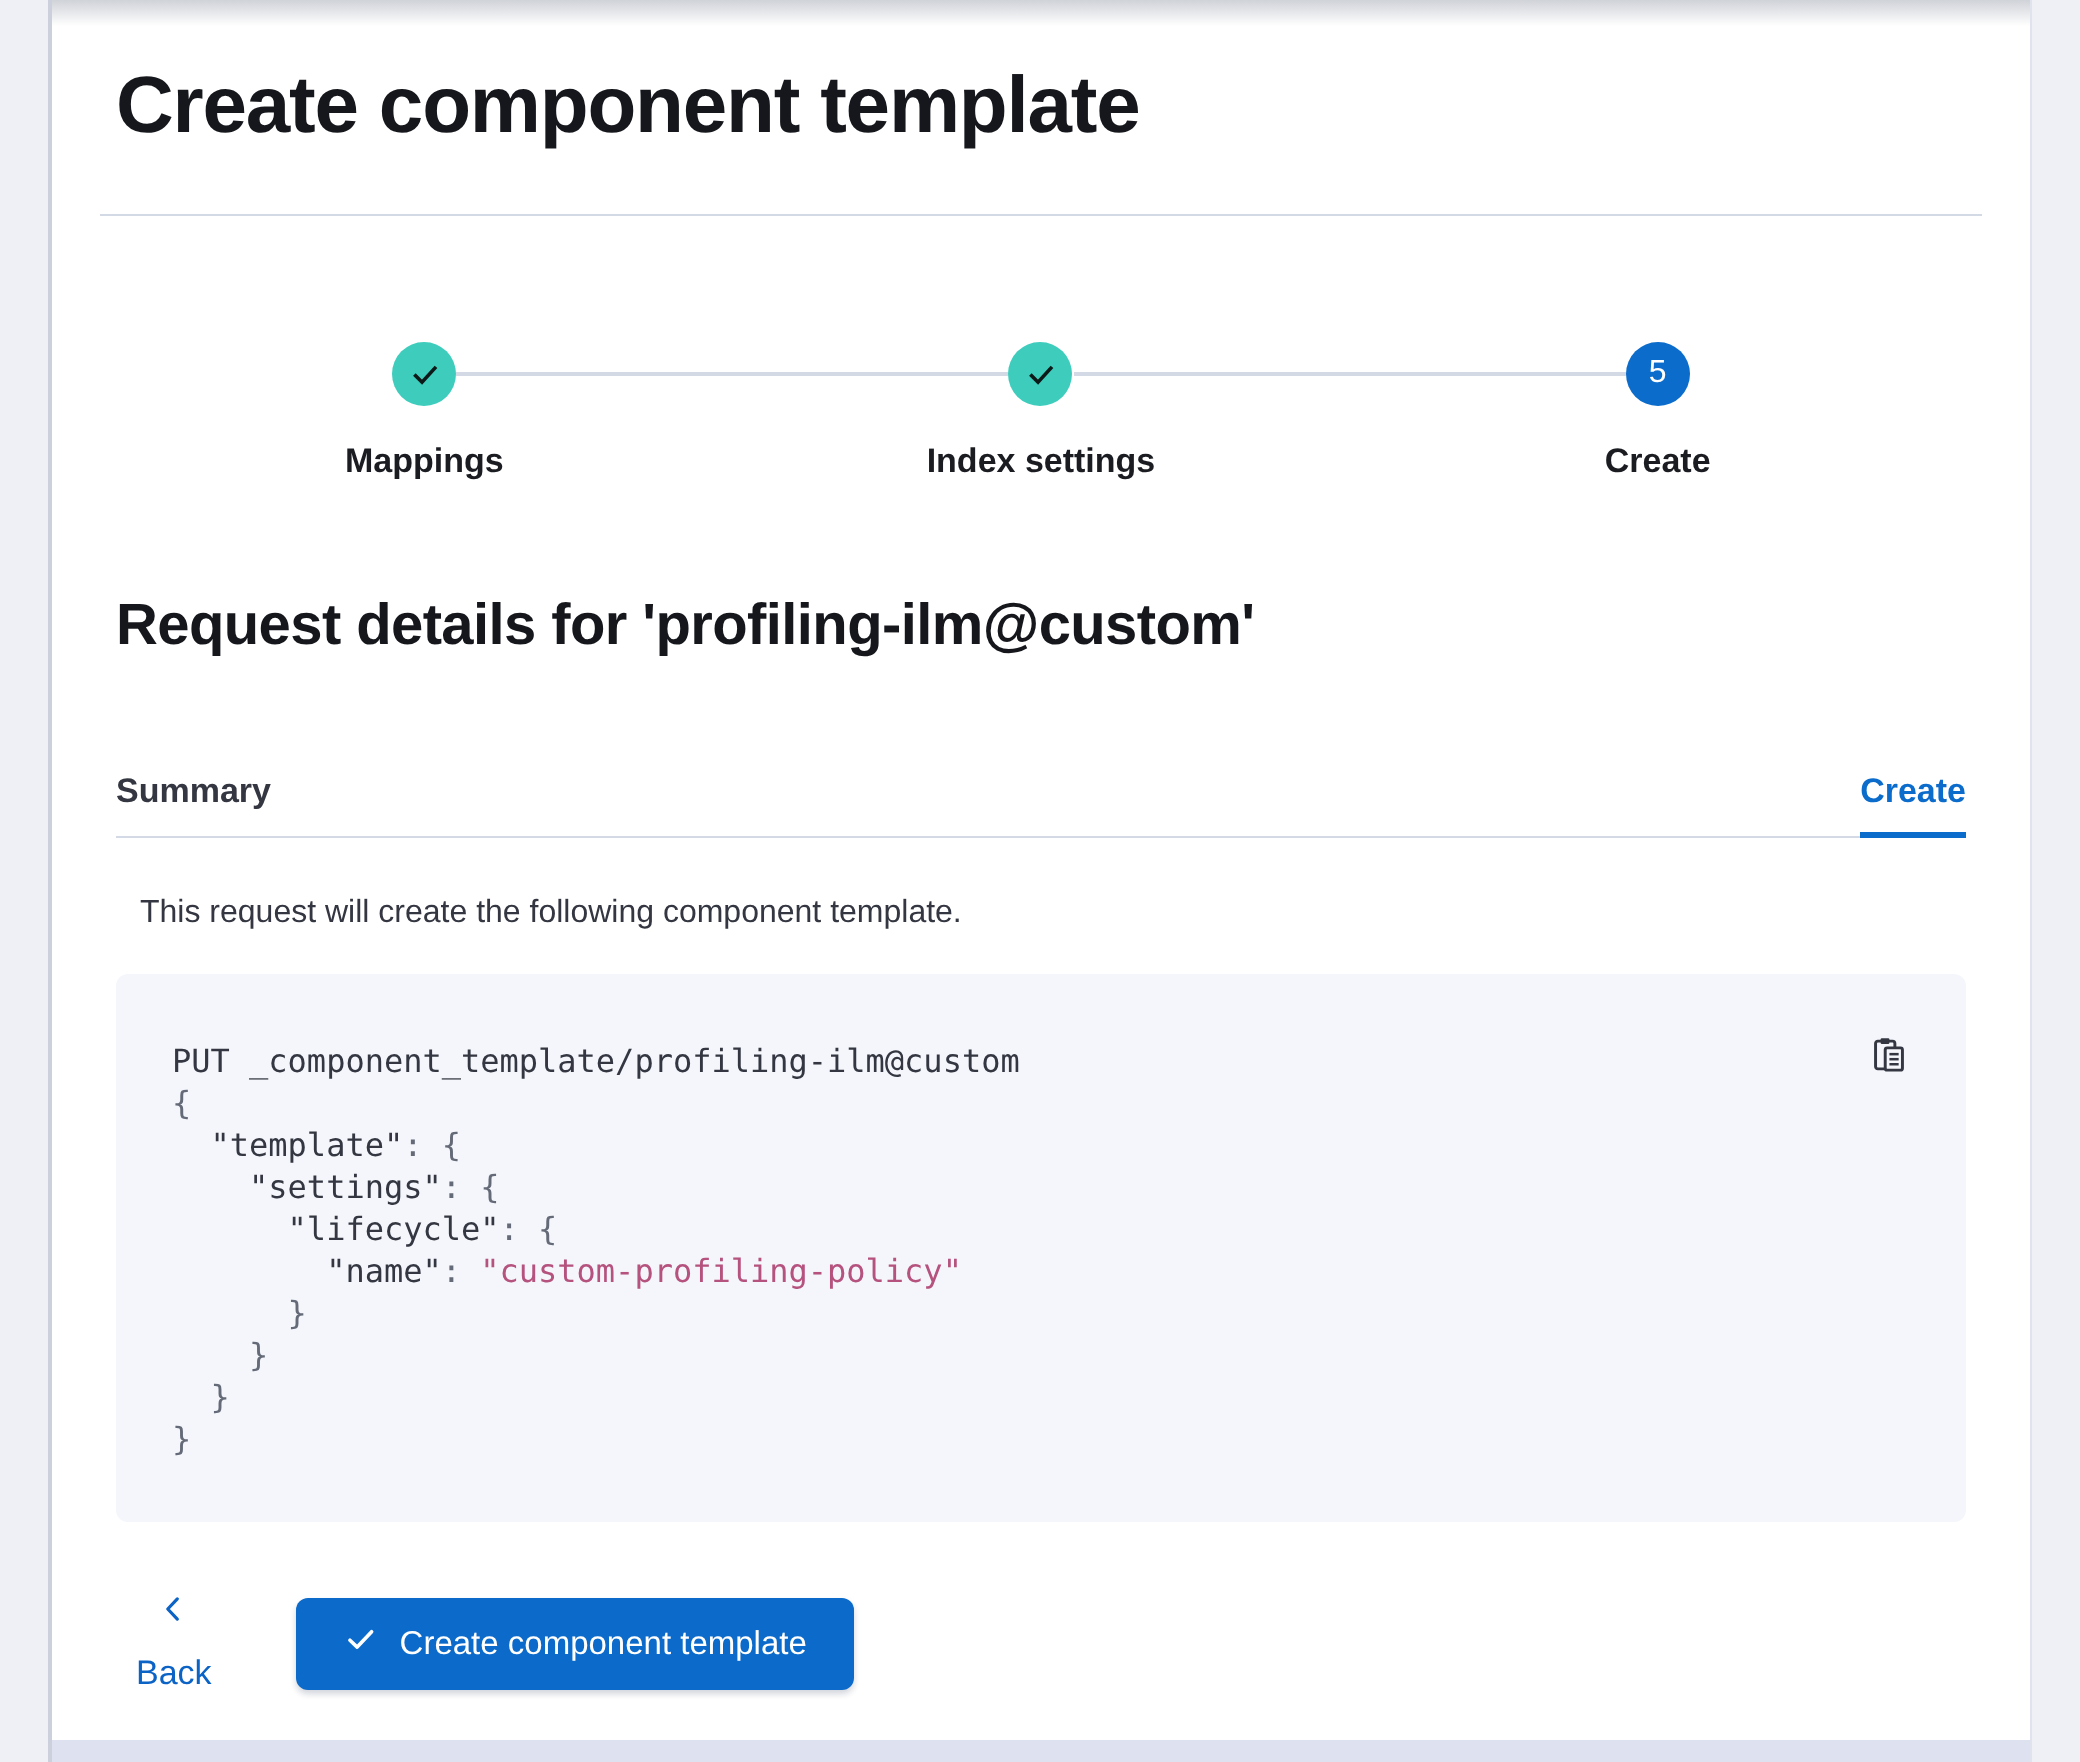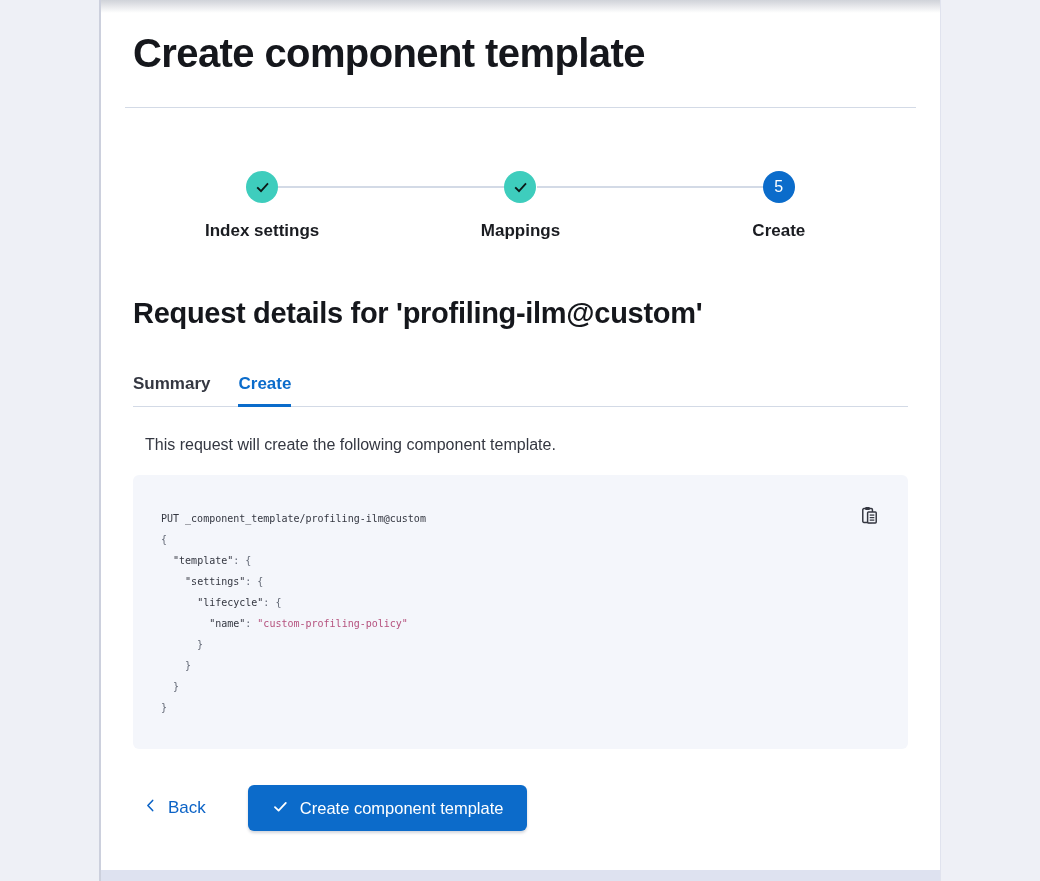--- a/index.html
+++ b/index.html
@@ -1,19 +1,19 @@
 <!DOCTYPE html>
 <html><head>
 <meta charset="utf-8">
 <style>
   * { box-sizing: border-box; }
   html,body { margin:0; padding:0; background:#eef0f6; }
   body { font-family:"Liberation Sans", sans-serif; }
   .page {
-    position:relative; width:842px; height:881px; margin:0 auto;
+    position:relative; width:992px; height:881px; margin:0 auto;
     background:#ffffff; overflow:hidden;
     border-left:2px solid #ccd0dd; border-right:1px solid #e0e3ee;
   }
   .top-shadow {
     position:absolute; top:0; left:0; right:0; height:13px; pointer-events:none;
     background:linear-gradient(180deg,#d0d3d9 0%,#d9dbe0 20%,rgba(255,255,255,0) 100%);
   }
   .bottom-strip { position:absolute; bottom:0; left:0; right:0; height:11px; background:#dee2f0; }
 
   .main { padding:30px 32px 0; }
@@ -34,41 +34,41 @@
     width:32px; height:32px; border-radius:50%; display:inline-flex;
     align-items:center; justify-content:center; position:relative; z-index:1;
   }
   .step-circle.complete { background:#3ecdbd; }
   .step-circle.current { background:#0b6ccb; color:#fff; font-size:16px; font-weight:500; }
   .step-label { margin-top:16px; font-size:17px; font-weight:700; color:#1a1c21; line-height:24px; }
 
   .review-heading { margin:54px 0 0; font-size:29px; font-weight:700; color:#15171c; letter-spacing:-0.3px; }
 
   
-  .tabs { display:flex; gap:28px; margin-top:42px; border-bottom:1px solid #d3dae6; }
+  .tabs { display:flex; gap:28px; margin-top:54px; border-bottom:1px solid #d3dae6;justify-content:space-between; }
   .tab { padding-bottom:10px; font-size:17px; font-weight:700; color:#343741; position:relative; cursor:pointer; line-height:24px; }
   .tab.active { color:#0b6ccb; }
   .tab.active::after { content:""; position:absolute; left:0; right:0; bottom:-1px; height:3px; background:#0b6ccb; }
 
   .description { margin:26px 12px 0; font-size:16px; line-height:24px; color:#343741; }
 
   
   .code-block { margin-top:18px; background:#f4f6fb; border-radius:6px; padding:34px 28px 30px; position:relative; }
-  .code-block pre { margin:0; font-family:"Liberation Mono","DejaVu Sans Mono",monospace; font-size:10px; line-height:20px; color:#343741; white-space:pre; }
+  .code-block pre { margin:0; font-family:"Liberation Mono","DejaVu Sans Mono",monospace; font-size:16px; line-height:20px; color:#343741; white-space:pre; }
   .tok-plain { color:#343741; }
   .tok-key { color:#343741; }
   .tok-punct { color:#646a77; }
   .tok-string { color:#b5527e; }
   .copy-btn { position:absolute; top:26px; right:24px; background:none; border:none; padding:4px; cursor:pointer; line-height:0; }
 
   
   .footer { display:flex; align-items:center; margin-top:36px; }
   .back-btn {
     display:inline-flex; align-items:center; gap:10px; background:none; border:none; cursor:pointer;
-    color:#0c63c6; font-family:inherit; font-size:17px; font-weight:500; margin-left:10px; padding:0;
+    color:#0c63c6; font-family:inherit; font-size:17px; font-weight:500; margin-left:10px; padding:0;flex-direction:column;
   }
   .submit-btn {
     margin-left:42px; height:46px; padding:0 24px; background:#0c6bca; color:#ffffff; border:none;
     border-radius:6px; font-family:inherit; font-size:16.5px; font-weight:500; display:inline-flex;
     align-items:center; gap:11px; cursor:pointer; box-shadow:0 2px 3px rgba(0,20,60,.18);
   }
 </style>
 </head>
 <body>
 
@@ -77,26 +77,26 @@
 
   <div class="main">
     <h1 class="page-title">Create component template</h1>
     <hr class="title-rule">
 
     <div class="stepper" id="stepper">
         <div class="step"><div class="step-circle complete">
             <svg width="17" height="17" viewBox="0 0 16 16" fill="none">
               <path d="M3.6 8.4 L6.6 11.4 L12.6 4.8" stroke="#0b1a18" stroke-width="1.7" stroke-linecap="square"></path>
             </svg>
-          </div><div class="step-label">Index settings</div></div>
+          </div><div class="step-label">Mappings</div></div>
         <div class="step"><div class="step-circle complete">
             <svg width="17" height="17" viewBox="0 0 16 16" fill="none">
               <path d="M3.6 8.4 L6.6 11.4 L12.6 4.8" stroke="#0b1a18" stroke-width="1.7" stroke-linecap="square"></path>
             </svg>
-          </div><div class="step-label">Mappings</div></div>
+          </div><div class="step-label">Index settings</div></div>
         <div class="step"><div class="step-circle current">5</div><div class="step-label">Create</div></div>
       </div>
 
     <h2 class="review-heading">Request details for 'profiling-ilm@custom'</h2>
 
     <div class="tabs" id="tabs">
         <div class="tab">Summary</div>
         <div class="tab active">Create</div>
       </div>
 

